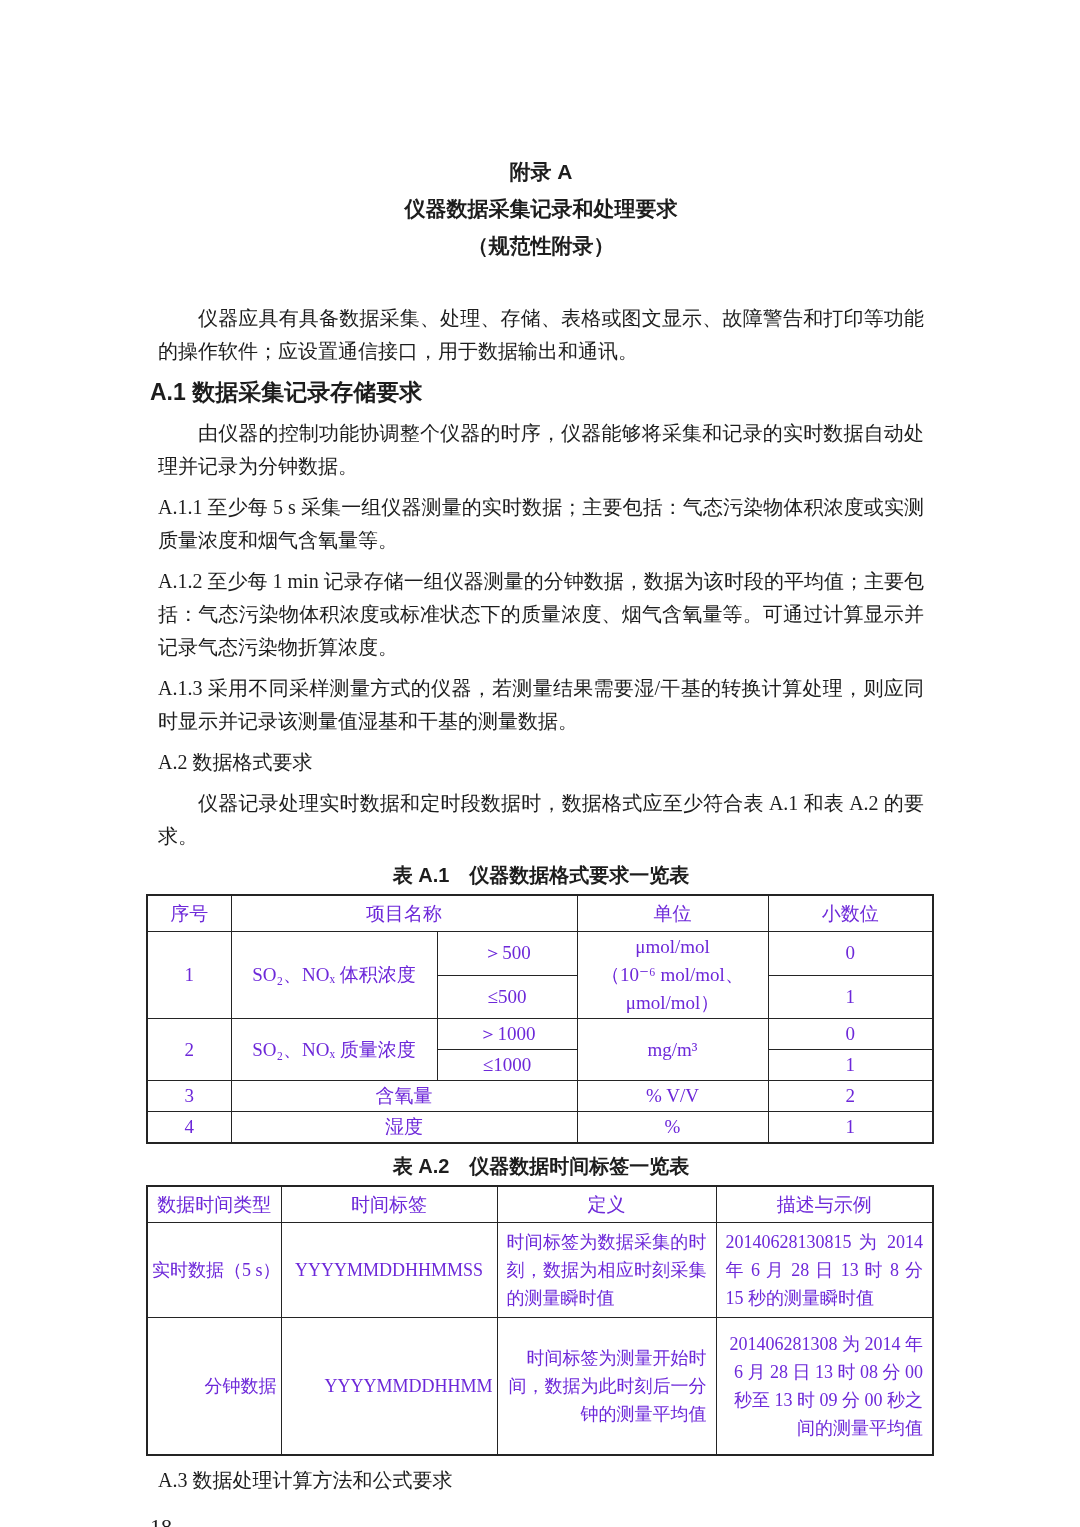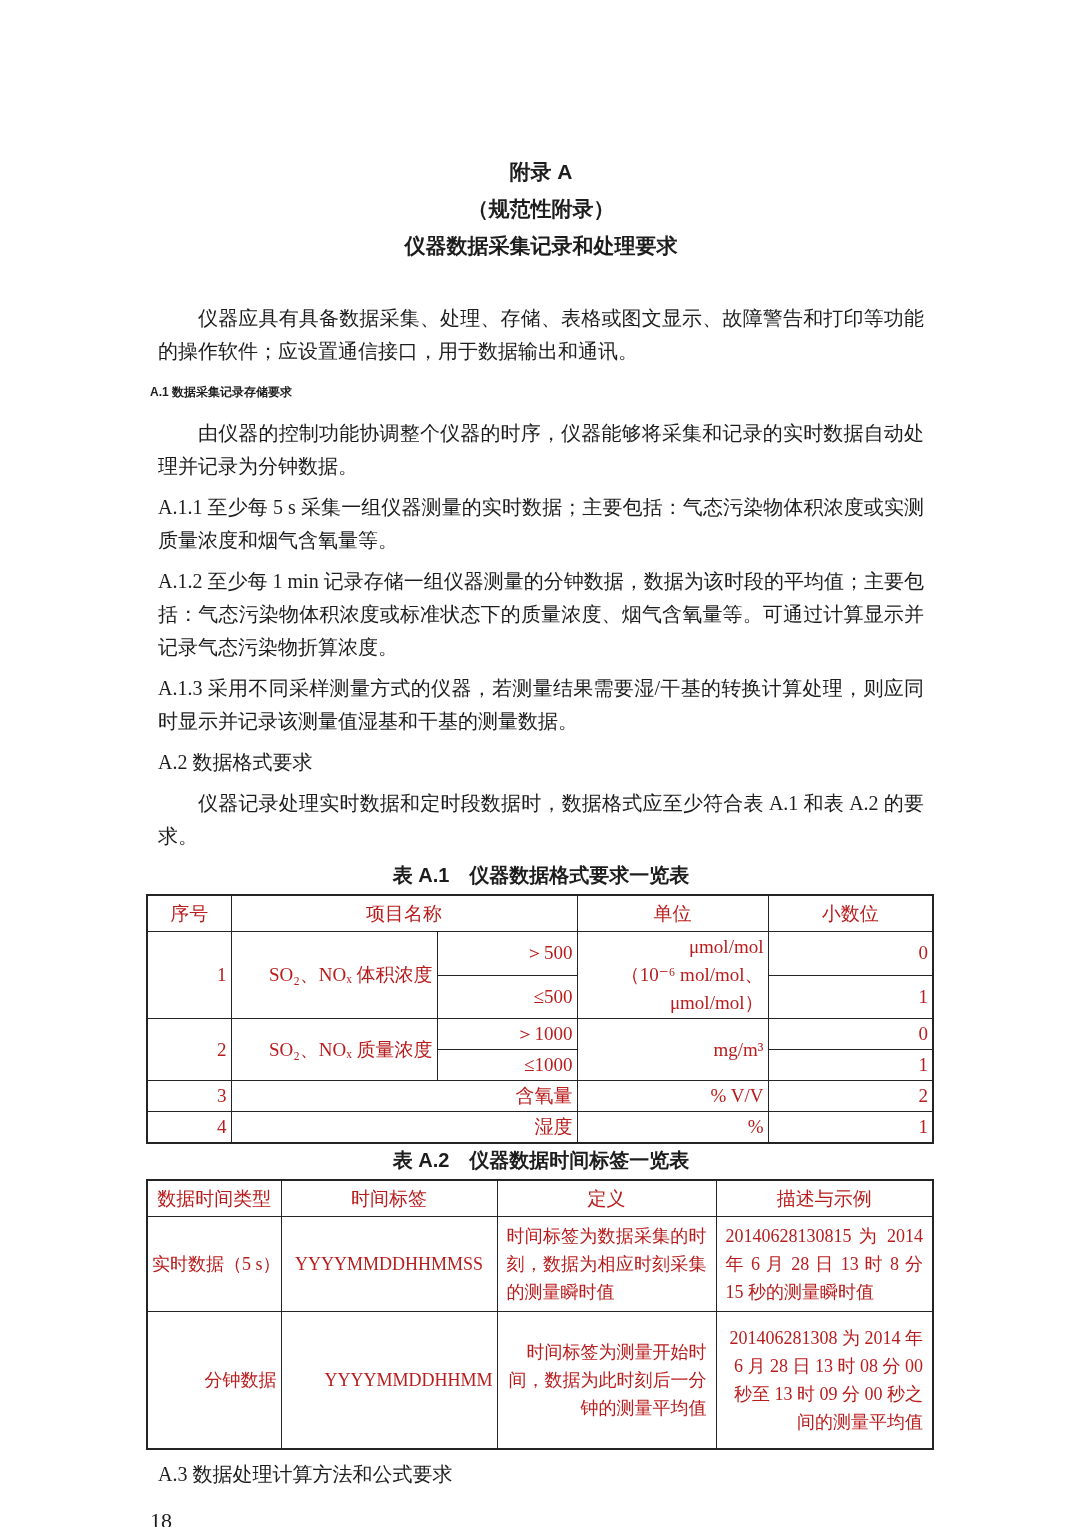--- a/index.html
+++ b/index.html
@@ -24,45 +24,45 @@
   }
   .title-block { text-align: center; margin-bottom: 38px; }
   .title-line { font-size: 21px; line-height: 37px; }
   p.body {
     margin: 8px;
     font-size: 20px;
     line-height: 33px;
     text-align: justify;
   }
   p.indent { text-indent: 2em; }
-  p.h1 { font-size: 12px; line-height: 33px; margin: 0; text-align: left; }
+  p.h1 { font-size: 23px; line-height: 33px; margin: 0; text-align: left; }
   .caption {
     text-align: center;
     font-size: 20px;
     line-height: 28px;
     margin: 5px 0 5px 0;
   }
   table.dt {
     border-collapse: collapse;
     table-layout: fixed;
     width: 786px;
     margin-left: -4px;
     border: 2px solid #242424;
     font-size: 19px;
-    color: #b91c1c;
+    color: #6d28d9;
   }
   table.dt td {
     border: 1px solid #242424;
     text-align: center;
     vertical-align: middle;
     padding: 1px 4px;
     overflow: hidden;
   }
   table.a1 td.hd { height: 33px; }
-  table.a1 tr.sub td { height: 28px; text-align: right; }
+  table.a1 tr.sub td { height: 28px; }
   table.a1 .unit-line { line-height: 28px; }
   table.a2 { font-size: 18px; }
   table.a2 td.hd { height: 33px; font-size: 19px; }
   table.a2 td.c { white-space: nowrap; }
   table.a2 td.j {
     text-align: justify;
     vertical-align: middle;
     line-height: 28px;
     padding: 5px 9px;
   }
@@ -76,22 +76,22 @@
   }
 </style>
 </head>
 <body>
 
 <div class="page">
   <div class="doc">
 
     <div class="title-block">
       <div class="title-line heiti">附录 A</div>
+      <div class="title-line heiti">仪器数据采集记录和处理要求</div>
       <div class="title-line heiti">（规范性附录）</div>
-      <div class="title-line heiti">仪器数据采集记录和处理要求</div>
     </div>
 
     <p class="body indent">仪器应具有具备数据采集、处理、存储、表格或图文显示、故障警告和打印等功能的操作软件；应设置通信接口，用于数据输出和通讯。</p>
     <p class="h1 heiti">A.1 数据采集记录存储要求</p>
     <p class="body indent">由仪器的控制功能协调整个仪器的时序，仪器能够将采集和记录的实时数据自动处理并记录为分钟数据。</p>
     <p class="body">A.1.1 至少每 5 s 采集一组仪器测量的实时数据；主要包括：气态污染物体积浓度或实测质量浓度和烟气含氧量等。</p>
     <p class="body">A.1.2 至少每 1 min 记录存储一组仪器测量的分钟数据，数据为该时段的平均值；主要包括：气态污染物体积浓度或标准状态下的质量浓度、烟气含氧量等。可通过计算显示并记录气态污染物折算浓度。</p>
     <p class="body">A.1.3 采用不同采样测量方式的仪器，若测量结果需要湿/干基的转换计算处理，则应同时显示并记录该测量值湿基和干基的测量数据。</p>
     <p class="body">A.2 数据格式要求</p>
     <p class="body indent">仪器记录处理实时数据和定时段数据时，数据格式应至少符合表 A.1 和表 A.2 的要求。</p>
@@ -146,21 +146,21 @@
         </tr>
         <tr class="sub">
           <td>4</td>
           <td colspan="2">湿度</td>
           <td>%</td>
           <td>1</td>
         </tr>
       </tbody>
     </table>
 
-    <div class="caption heiti" style="margin-top:2px">表 A.2　仪器数据时间标签一览表</div>
+    <div class="caption heiti" style="margin-top:8px">表 A.2　仪器数据时间标签一览表</div>
 
     <table class="dt a2">
       <colgroup>
         <col style="width:134px">
           <col style="width:216px">
           <col style="width:219px">
           <col style="width:217px">
       </colgroup>
       <tbody>
         <tr>

